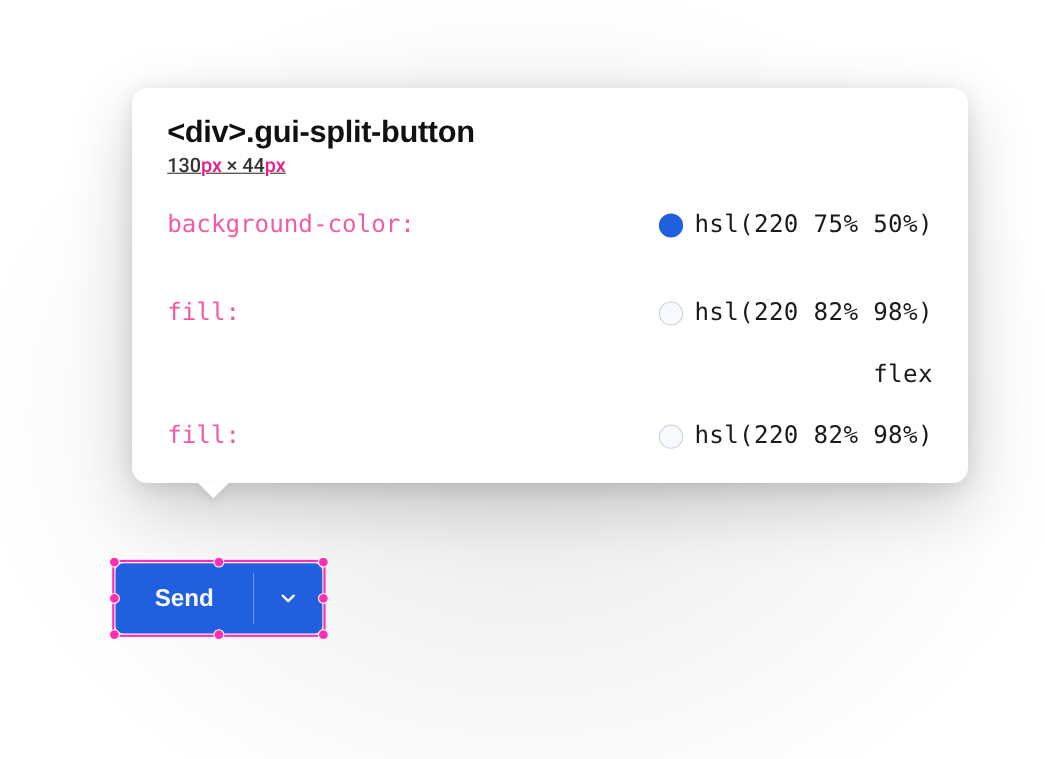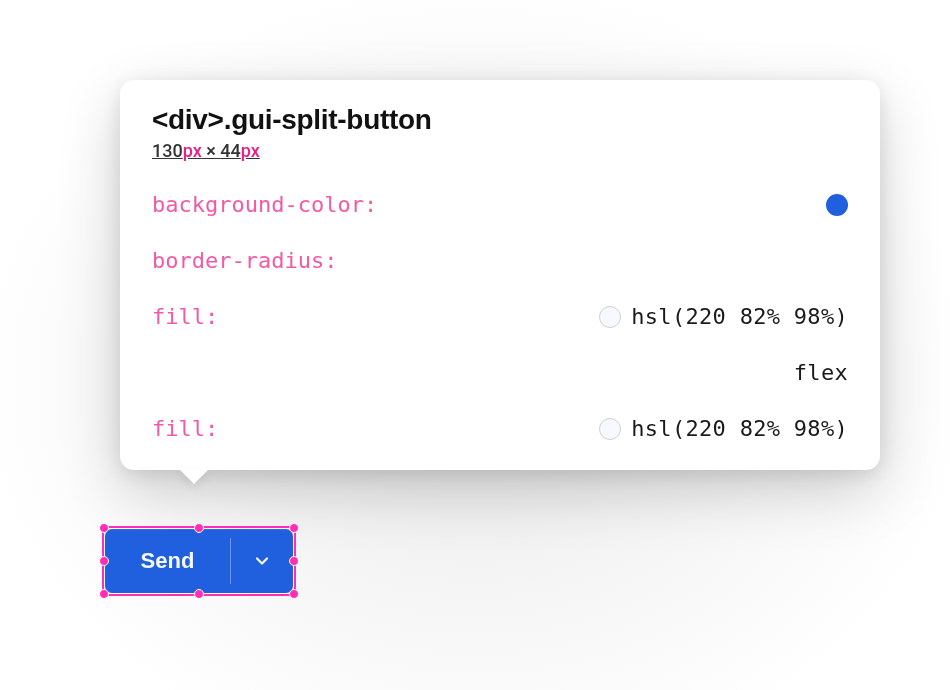--- a/index.html
+++ b/index.html
@@ -89,21 +89,21 @@
     }
     .swatch.filled { border: none; }
     .prop-value {
       color: #1a1a1a;
       letter-spacing: 0.3px;
     }
 
     
     .inspected-wrap {
       position: absolute;
-      top: 529px;
+      top: 512px;
       left: 105px;
     }
     .selection-box {
       position: absolute;
       top: -3px; left: -3px;
       right: -3px; bottom: -3px;
       border: 2px solid #ff2fb3;
       pointer-events: none;
     }
     .handle {
@@ -177,25 +177,25 @@
     <div class="tooltip-dims">
       <span>130</span><span class="px">px</span><span> × </span><span>44</span><span class="px">px</span>
     </div>
 
     <div class="props">
 
       <div class="prop-row">
         <span class="prop-name">background-color:</span>
         <span class="prop-value-wrap">
           <span class="swatch filled" style="background:hsl(220 75% 50%)"></span>
-        </span>
-      </div>
-
-      <div class="prop-row">
-        <span class="prop-name">border-radius:</span>
+          <span class="prop-value">hsl(220 75% 50%)</span>
+        </span>
+      </div>
+
+      <div class="prop-row">
       </div>
 
       <div class="prop-row">
         <span class="prop-name">fill:</span>
         <span class="prop-value-wrap">
           <span class="swatch" style="background:hsl(220 82% 98%)"></span>
           <span class="prop-value">hsl(220 82% 98%)</span>
         </span>
       </div>
 

